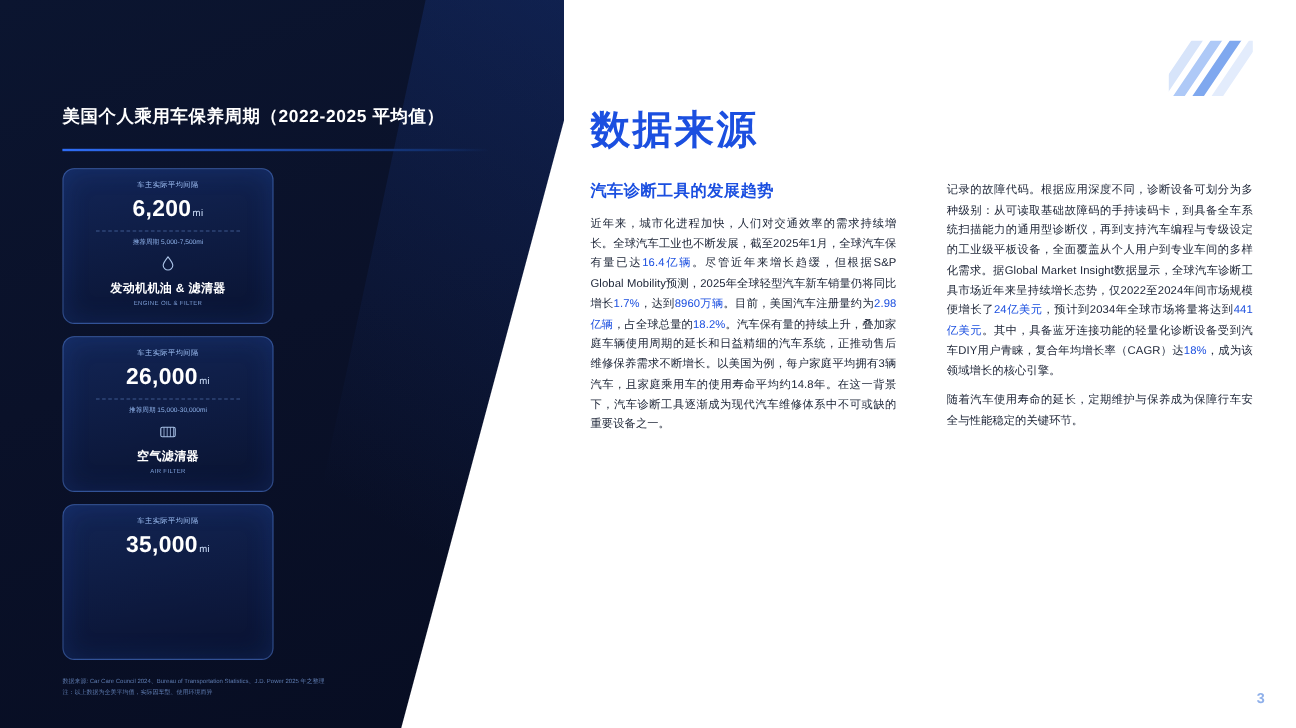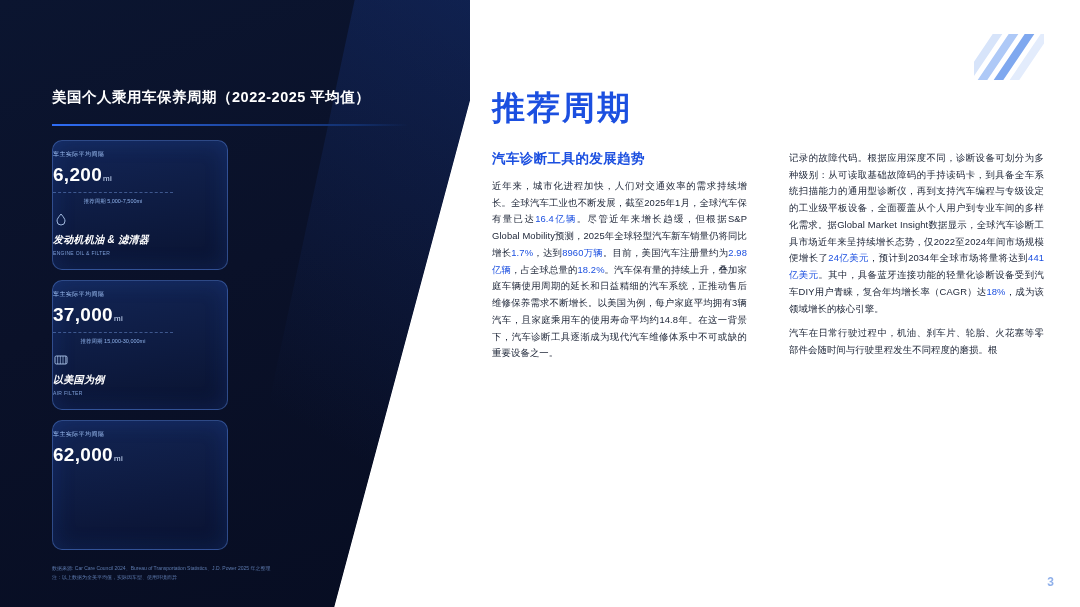--- a/index.html
+++ b/index.html
@@ -39,39 +39,39 @@
   .grid{
     position:absolute;left:52px;top:140px;width:360px;
     display:flex;flex-wrap:wrap;gap:10px 12px;
   }
   .card{
     position:relative;width:174px;height:128px;
     border:1px solid rgba(90,140,235,.45);
     border-radius:10px;
     background:linear-gradient(170deg,rgba(22,44,100,.75),rgba(10,20,52,.75));
     box-shadow:inset 0 0 22px rgba(40,100,220,.18);
-    display:flex;flex-direction:column;align-items:flex-start;
+    display:flex;flex-direction:column;align-items:center;
   }
   .card .lbl{
     margin-top:9px;font-size:6px;color:#9fc0f5;letter-spacing:.4px;
   }
   .card .val{
     margin-top:5px;color:#fff;font-size:19px;font-weight:bold;letter-spacing:.3px;
   }
   .card .val .unit{font-size:8px;font-weight:normal;color:#cfe0fb;margin-left:1px;}
   .card .rng{
     margin-top:6px;font-size:5.5px;color:#8fb2ea;
     border-top:1px dashed rgba(120,160,230,.45);
     padding-top:5px;width:120px;text-align:center;
   }
   .card .ico{
     margin-top:7px;width:16px;height:16px;opacity:.9;
   }
   .card .nm{
-    margin-top:5px;font-size:10px;color:#ffffff;font-weight:bold;letter-spacing:.3px;font-style:italic;
+    margin-top:5px;font-size:10px;color:#ffffff;font-weight:bold;letter-spacing:.3px;
   }
   .card .sub{
     margin-top:3px;font-size:5px;color:#7e9fd8;letter-spacing:.3px;
   }
   .src{
     position:absolute;left:52px;bottom:26px;width:360px;
     font-size:5px;color:#5d7aae;line-height:1.7;
   }
 
   
@@ -127,63 +127,63 @@
         <div class="rng">推荐周期 5,000-7,500mi</div>
         <svg class="ico" viewBox="0 0 24 24">
             <path d="M12 3c4 5 6 7.5 6 10.5A6 6 0 1 1 6 13.5C6 10.5 8 8 12 3z" fill="none" stroke="#bcd6fb" stroke-width="1.4"></path>
           </svg>
         <div class="nm">发动机机油 &amp; 滤清器</div>
         <div class="sub">ENGINE OIL &amp; FILTER</div>
       </div>
 
       <div class="card">
         <div class="lbl">车主实际平均间隔</div>
-        <div class="val"><span>37,000</span><span class="unit">mi</span></div>
+        <div class="val"><span>26,000</span><span class="unit">mi</span></div>
         <div class="rng">推荐周期 15,000-30,000mi</div>
         <svg class="ico" viewBox="0 0 24 24">
             <rect x="3" y="6" width="18" height="12" rx="2" fill="none" stroke="#bcd6fb" stroke-width="1.4"></rect>
             <path d="M7 6v12M11 6v12M15 6v12M19 6v12" stroke="#bcd6fb" stroke-width="1"></path>
           </svg>
-        <div class="nm">以美国为例</div>
+        <div class="nm">空气滤清器</div>
         <div class="sub">AIR FILTER</div>
       </div>
 
 
       <div class="card">
         <div class="lbl">车主实际平均间隔</div>
-        <div class="val"><span>62,000</span><span class="unit">mi</span></div>
+        <div class="val"><span>35,000</span><span class="unit">mi</span></div>
 
       </div>
 
     </div>
 
     <div class="src">
       <div>数据来源: Car Care Council 2024、Bureau of Transportation Statistics、J.D. Power 2025 年之整理</div>
       <div>注：以上数据为全美平均值，实际因车型、使用环境而异</div>
     </div>
 
     <div class="diag"></div>
   </div>
 
   <div class="right">
     <div class="rib">
         <i></i>
         <i></i>
         <i></i>
         <i></i>
       </div>
-    <div class="h1">推荐周期</div>
+    <div class="h1">数据来源</div>
 
     <div class="cols">
       <div class="col">
         <h2>汽车诊断工具的发展趋势</h2>
         <p><span>近年来，城市化进程加快，人们对交通效率的需求持续增长。全球汽车工业也不断发展，截至2025年1月，全球汽车保有量已达</span><span class="hi">16.4亿辆</span><span>。尽管近年来增长趋缓，但根据S&amp;P Global Mobility预测，2025年全球轻型汽车新车销量仍将同比增长</span><span class="hi">1.7%</span><span>，达到</span><span class="hi">8960万辆</span><span>。目前，美国汽车注册量约为</span><span class="hi">2.98亿辆</span><span>，占全球总量的</span><span class="hi">18.2%</span><span>。汽车保有量的持续上升，叠加家庭车辆使用周期的延长和日益精细的汽车系统，正推动售后维修保养需求不断增长。以美国为例，每户家庭平均拥有3辆汽车，且家庭乘用车的使用寿命平均约14.8年。在这一背景下，汽车诊断工具逐渐成为现代汽车维修体系中不可或缺的重要设备之一。</span></p>
       </div>
 
       <div class="col">
         <p><span>记录的故障代码。根据应用深度不同，诊断设备可划分为多种级别：从可读取基础故障码的手持读码卡，到具备全车系统扫描能力的通用型诊断仪，再到支持汽车编程与专级设定的工业级平板设备，全面覆盖从个人用户到专业车间的多样化需求。据Global Market Insight数据显示，全球汽车诊断工具市场近年来呈持续增长态势，仅2022至2024年间市场规模便增长了</span><span class="hi">24亿美元</span><span>，预计到2034年全球市场将量将达到</span><span class="hi">441亿美元</span><span>。其中，具备蓝牙连接功能的轻量化诊断设备受到汽车DIY用户青睐，复合年均增长率（CAGR）达</span><span class="hi">18%</span><span>，成为该领域增长的核心引擎。</span></p>
-        <p>汽车在日常行驶过程中，机油、刹车片、轮胎、火花塞等零部件会随时间与行驶里程发生不同程度的磨损。根</p>
+        <p>随着汽车使用寿命的延长，定期维护与保养成为保障行车安全与性能稳定的关键环节。</p>
       </div>
     </div>
 
     <div class="pageno">3</div>
   </div>
 </div>
 
 </body></html>

